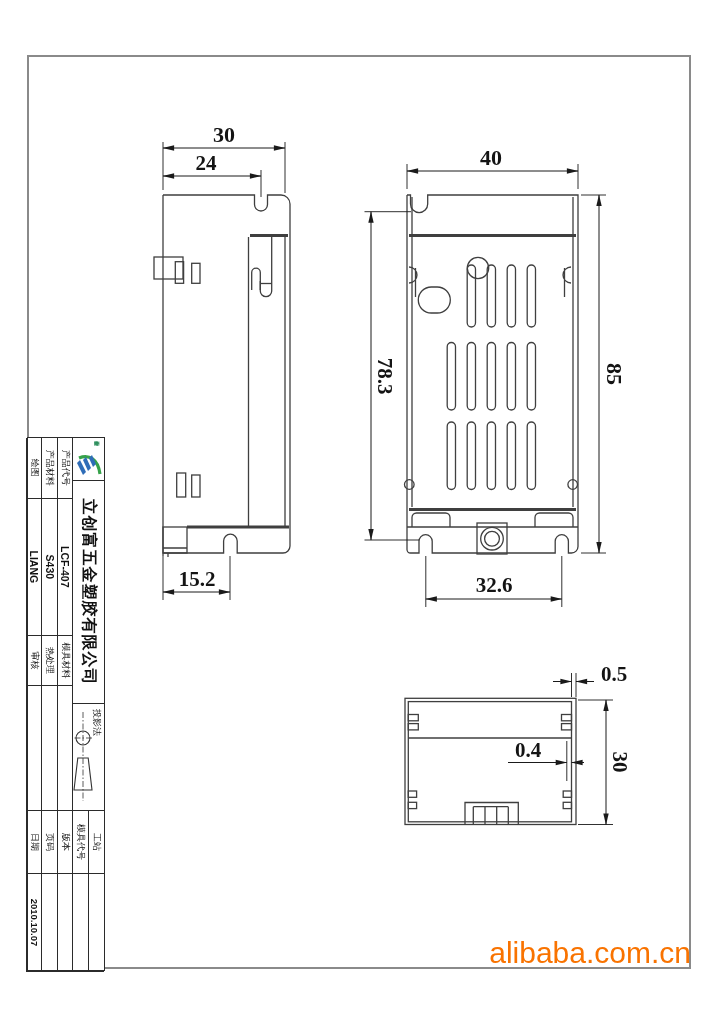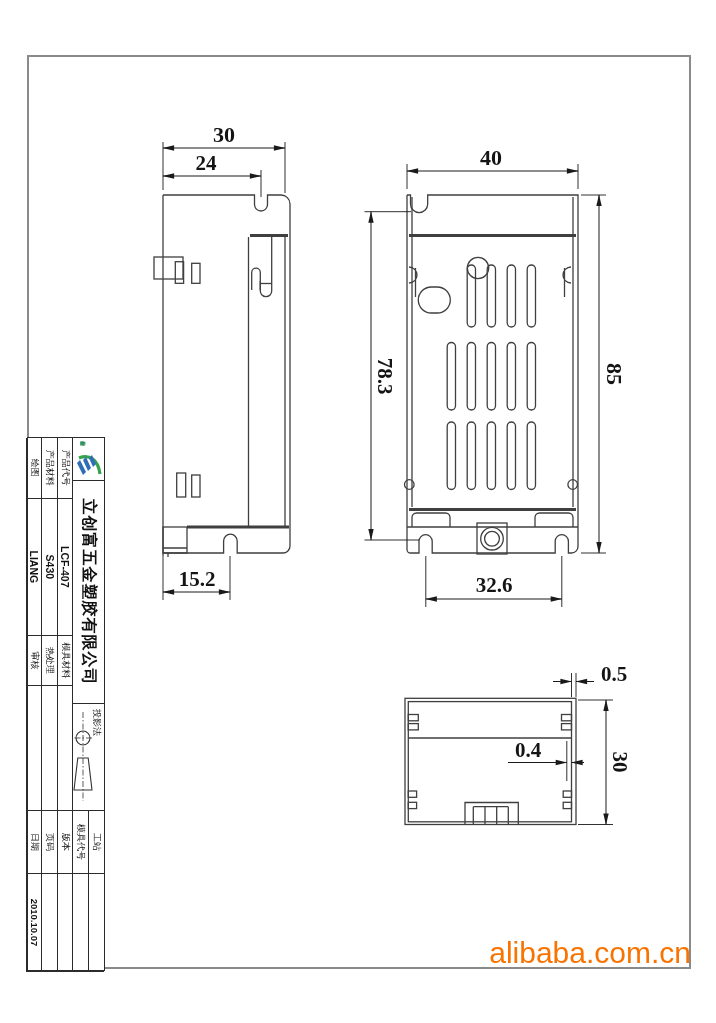--- a/index.html
+++ b/index.html
@@ -1,17 +1,17 @@
 <!DOCTYPE html>
 <html><head>
 <meta charset="utf-8">
 <style>
   html,body{margin:0;padding:0;background:#fff;}
   body{width:716px;height:1023px;position:relative;font-family:"Liberation Sans",sans-serif;}
-  #sheet{position:absolute;left:0;top:0;width:716px;height:1023px;background:#fff;overflow:hidden;text-align:center;}
+  #sheet{position:absolute;left:0;top:0;width:716px;height:1023px;background:#fff;overflow:hidden;}
   #frame{position:absolute;left:27px;top:55px;width:664px;height:914px;border:2px solid #8a8a8a;box-sizing:border-box;}
   svg text{font-family:"Liberation Serif","DejaVu Serif",serif;font-weight:bold;fill:#141414;}
   .pl{stroke:#3f3f3f;stroke-width:1.3;fill:none;}
   .pt{stroke:#3f3f3f;stroke-width:2.8;fill:none;}
   .ext{stroke:#1a1a1a;stroke-width:0.9;fill:none;}
   .dim{stroke:#1a1a1a;stroke-width:1;fill:none;marker-start:url(#arr);marker-end:url(#arr);}
   .dimE{stroke:#1a1a1a;stroke-width:1;fill:none;marker-end:url(#arr);}
   
   .tb{position:absolute;left:105px;top:437px;width:534px;height:78px;transform:rotate(90deg);transform-origin:0 0;border:1px solid #2b2b2b;box-sizing:border-box;background:#fff;color:#111;}
   .tc{position:absolute;box-sizing:border-box;border-right:1px solid #2b2b2b;border-bottom:1px solid #2b2b2b;display:flex;align-items:center;justify-content:center;overflow:hidden;white-space:nowrap;}

